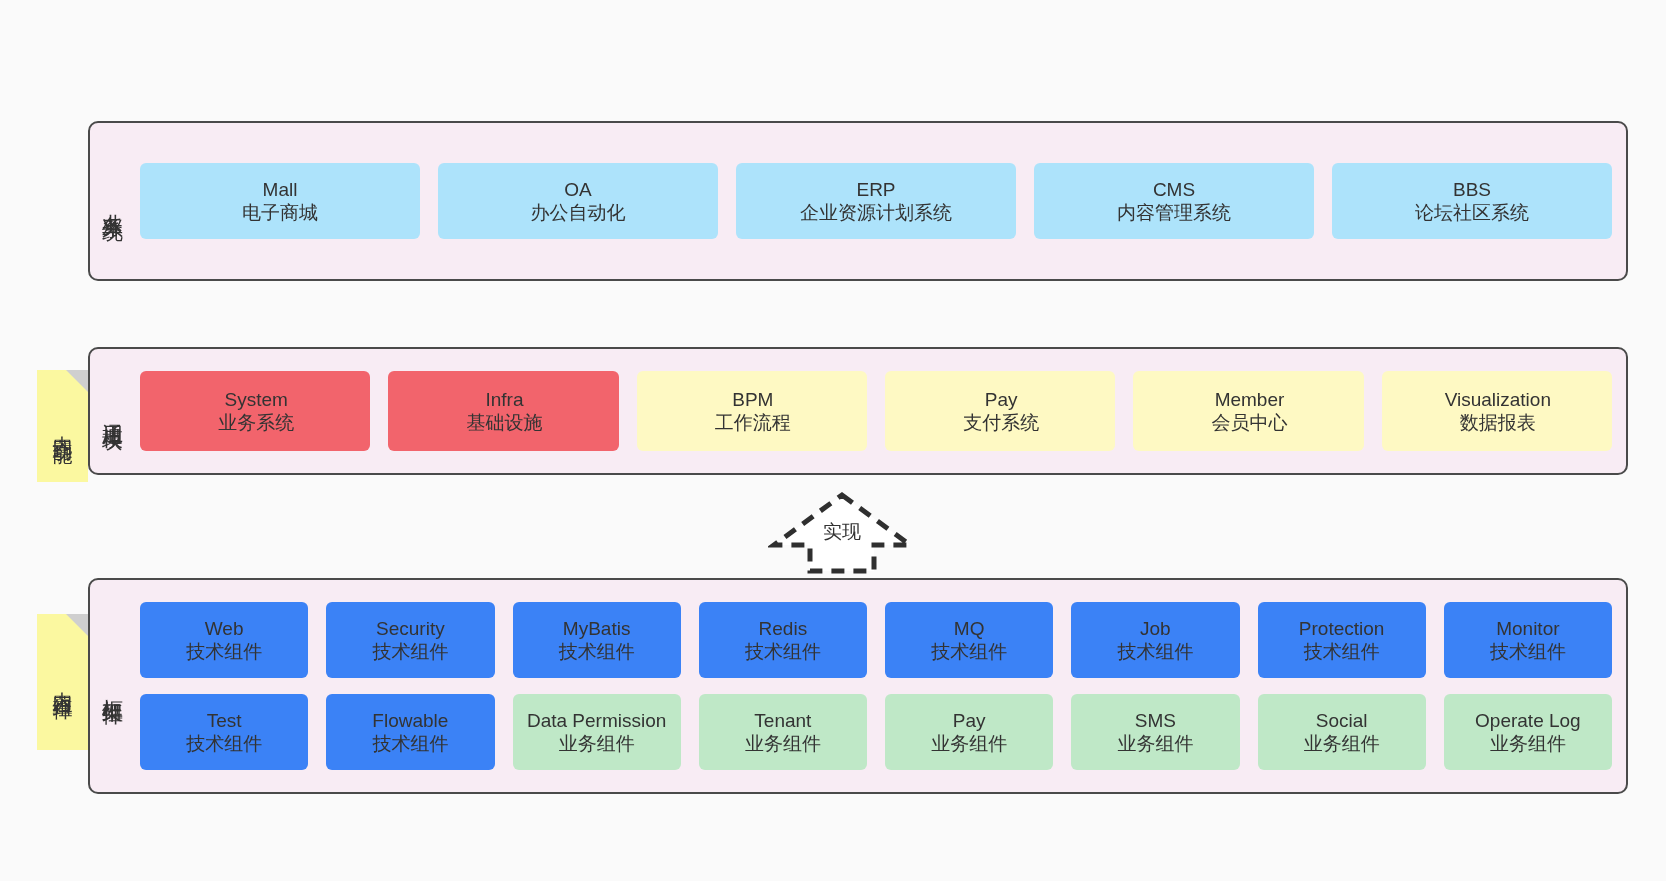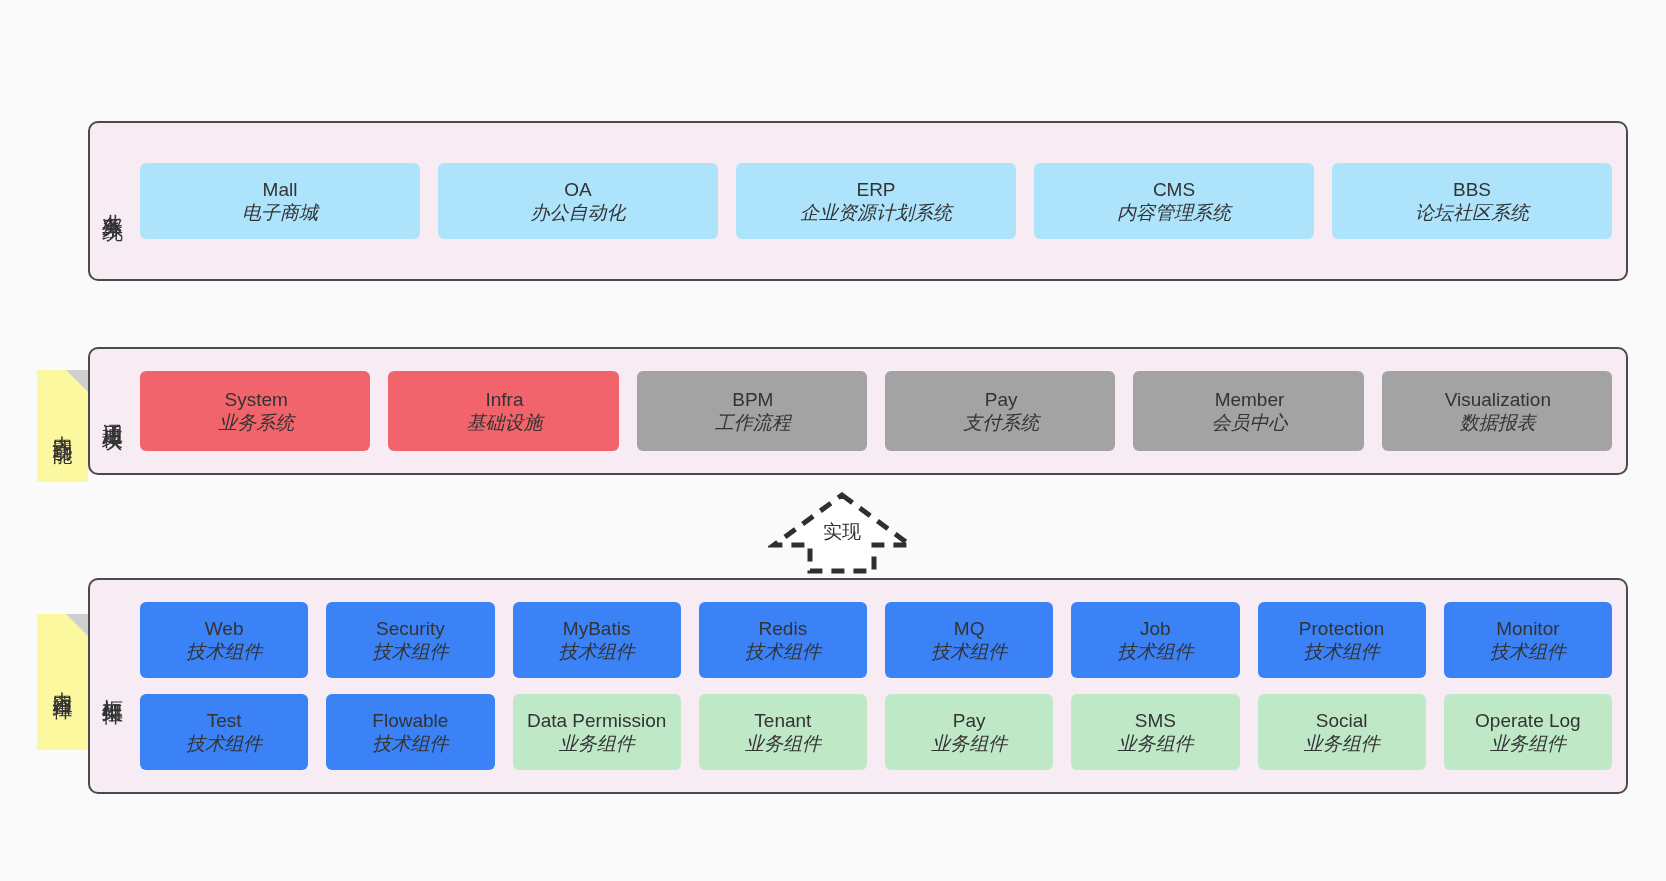--- a/index.html
+++ b/index.html
@@ -75,29 +75,29 @@
     align-items: center;
     justify-content: center;
     text-align: center;
     color: #333333;
     font-size: 19px;
     line-height: 1.22;
     padding: 4px 6px;
     overflow: hidden;
   }
   .card .en  { white-space: normal; }
-  .card .cn  { white-space: nowrap; font-style: italic; }
+  .card .cn  { white-space: nowrap; }
 
   .h-biz   { height: 76px; }
   .h-mod   { height: 80px; padding-left: 8px; }
   .h-frame { height: 76px; }
 
   .c-blue        { background: #ade3fb; }
   .c-red         { background: #f2646c; }
-  .c-pink        { background: #a3a3a3; }
+  .c-pink        { background: #fef9c3; }
   .c-green       { background: #3b82f6; }
   .c-lightgreen  { background: #bfe8c7; }
 
   
   .note {
     position: absolute;
     box-sizing: border-box;
     background: #fbf8a0;
     display: flex;
     align-items: center;

